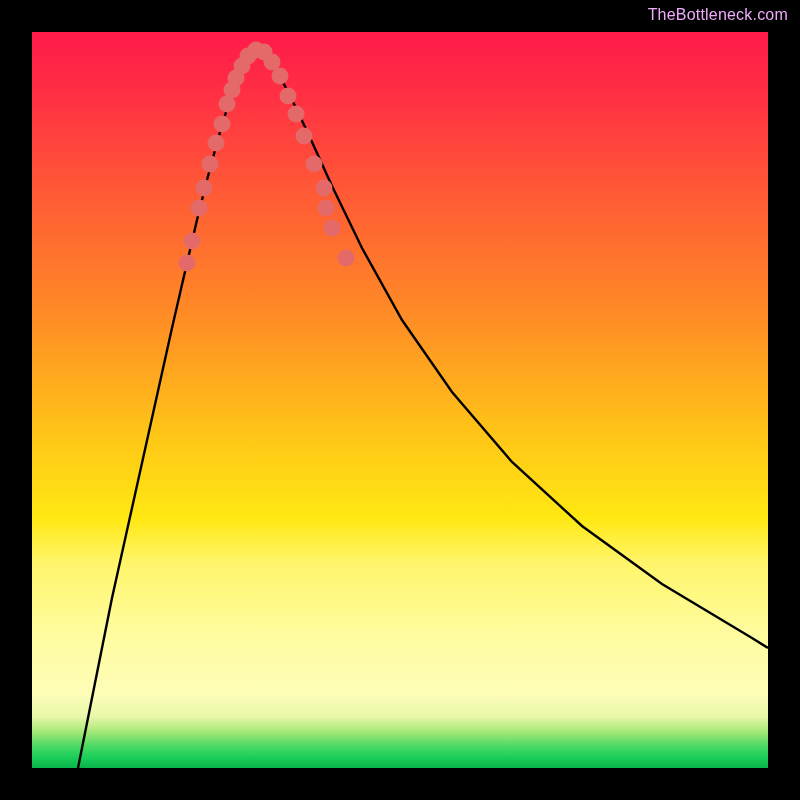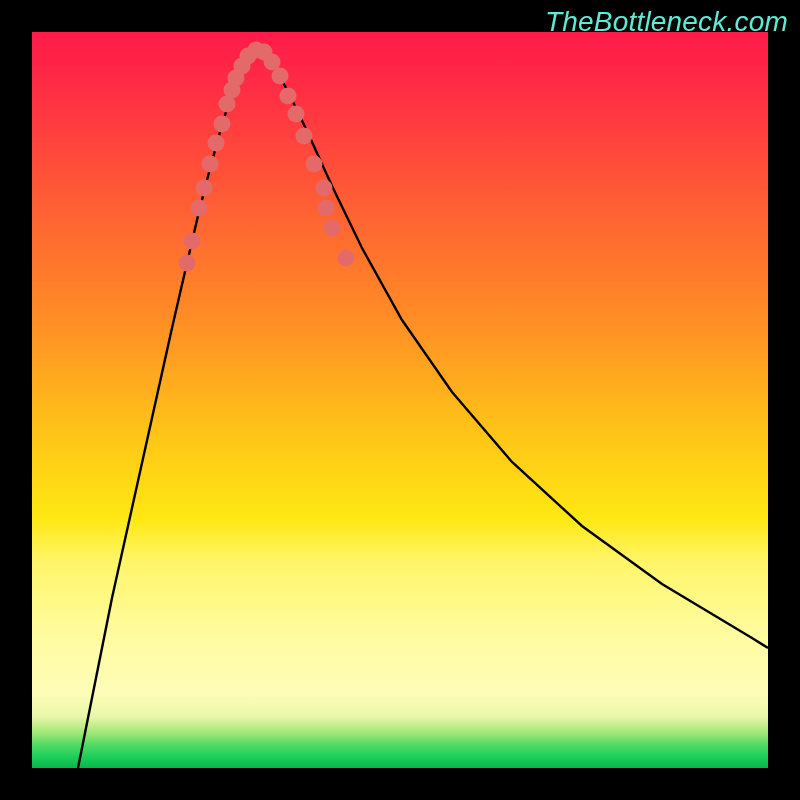--- a/index.html
+++ b/index.html
@@ -60,26 +60,25 @@
     stroke-width: 2.4;
     fill: none;
   }
   .dot {
     fill: #e46a6a;
   }
   .watermark {
     position: absolute;
     top: 6px;
     right: 12px;
-    color: #5eead4;
-    font-size: 28px;
+    color: #f0abfc;
+    font-size: 16px;
     font-weight: 500;
     letter-spacing: 0.2px;
     user-select: none;
-    font-style: italic;
   }
 </style>
 </head>
 <body>
 
 <div class="outer">
   <div class="watermark">TheBottleneck.com</div>
 
   <div class="plot-area">
     <div class="gradient-bg"></div>

